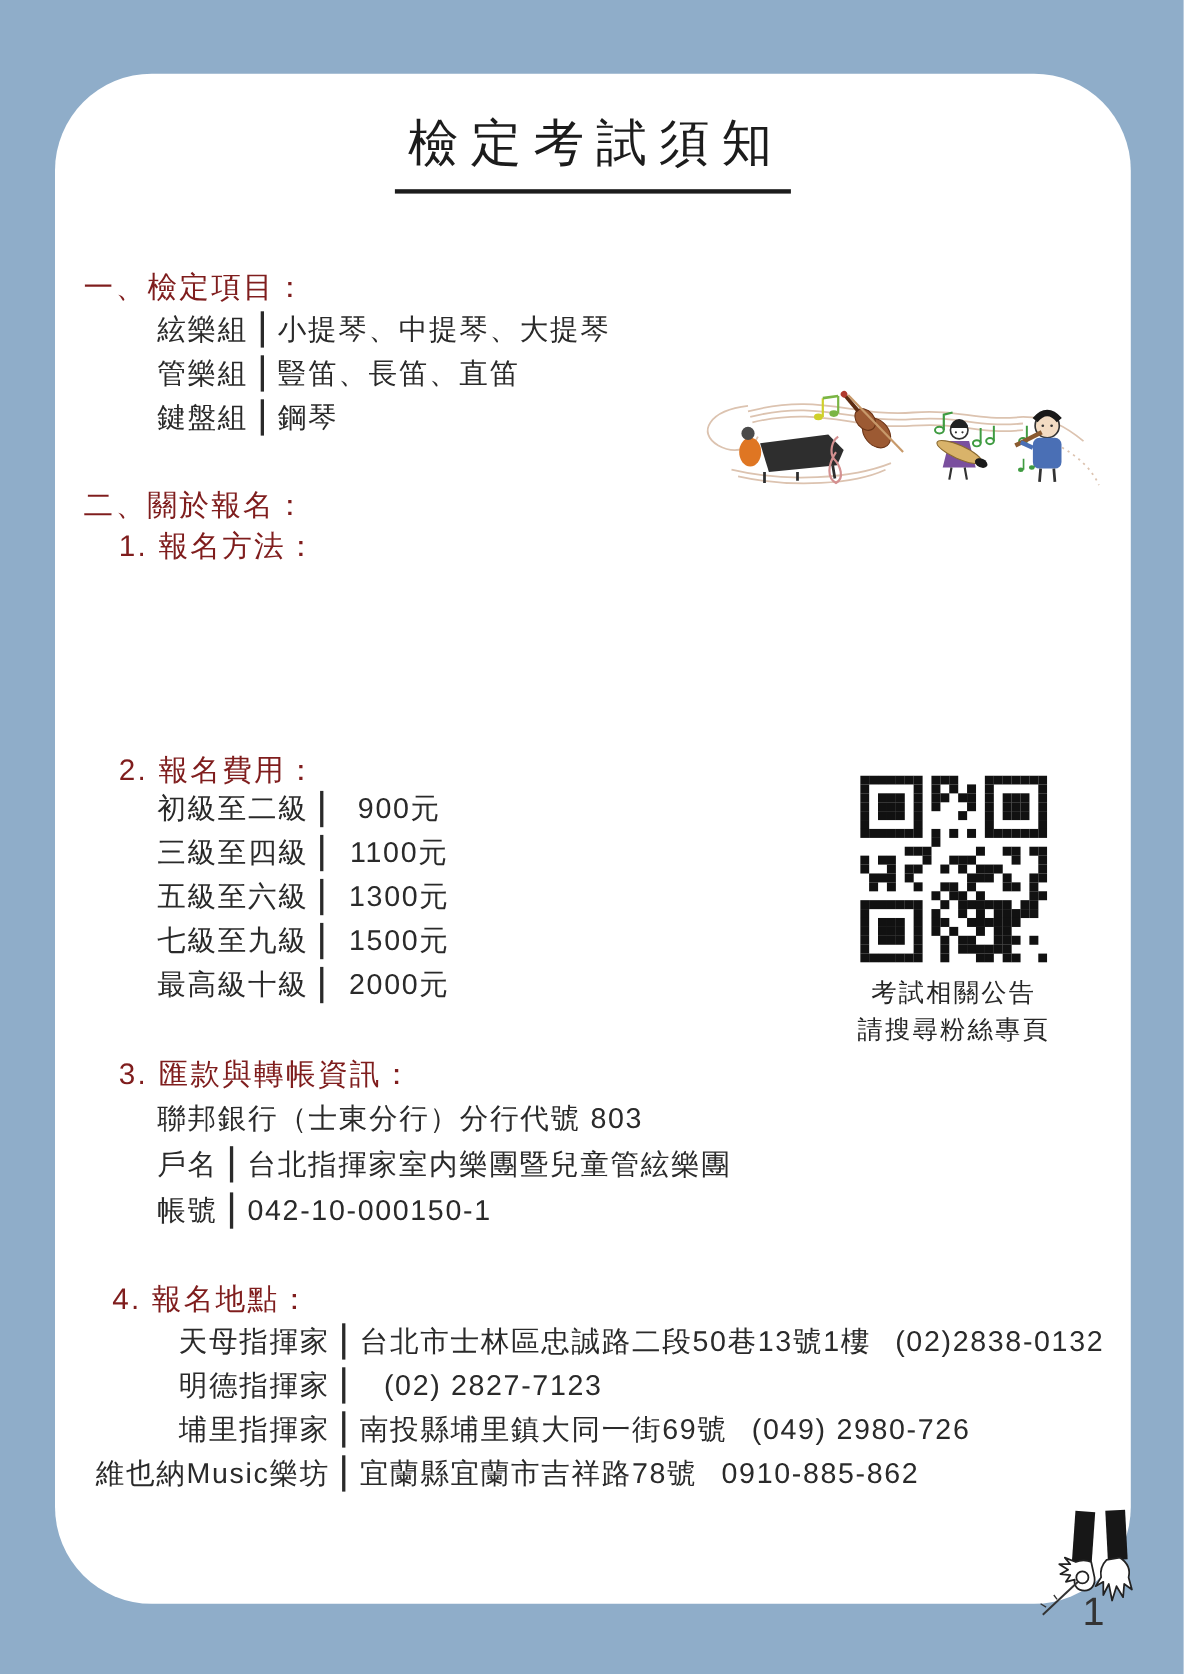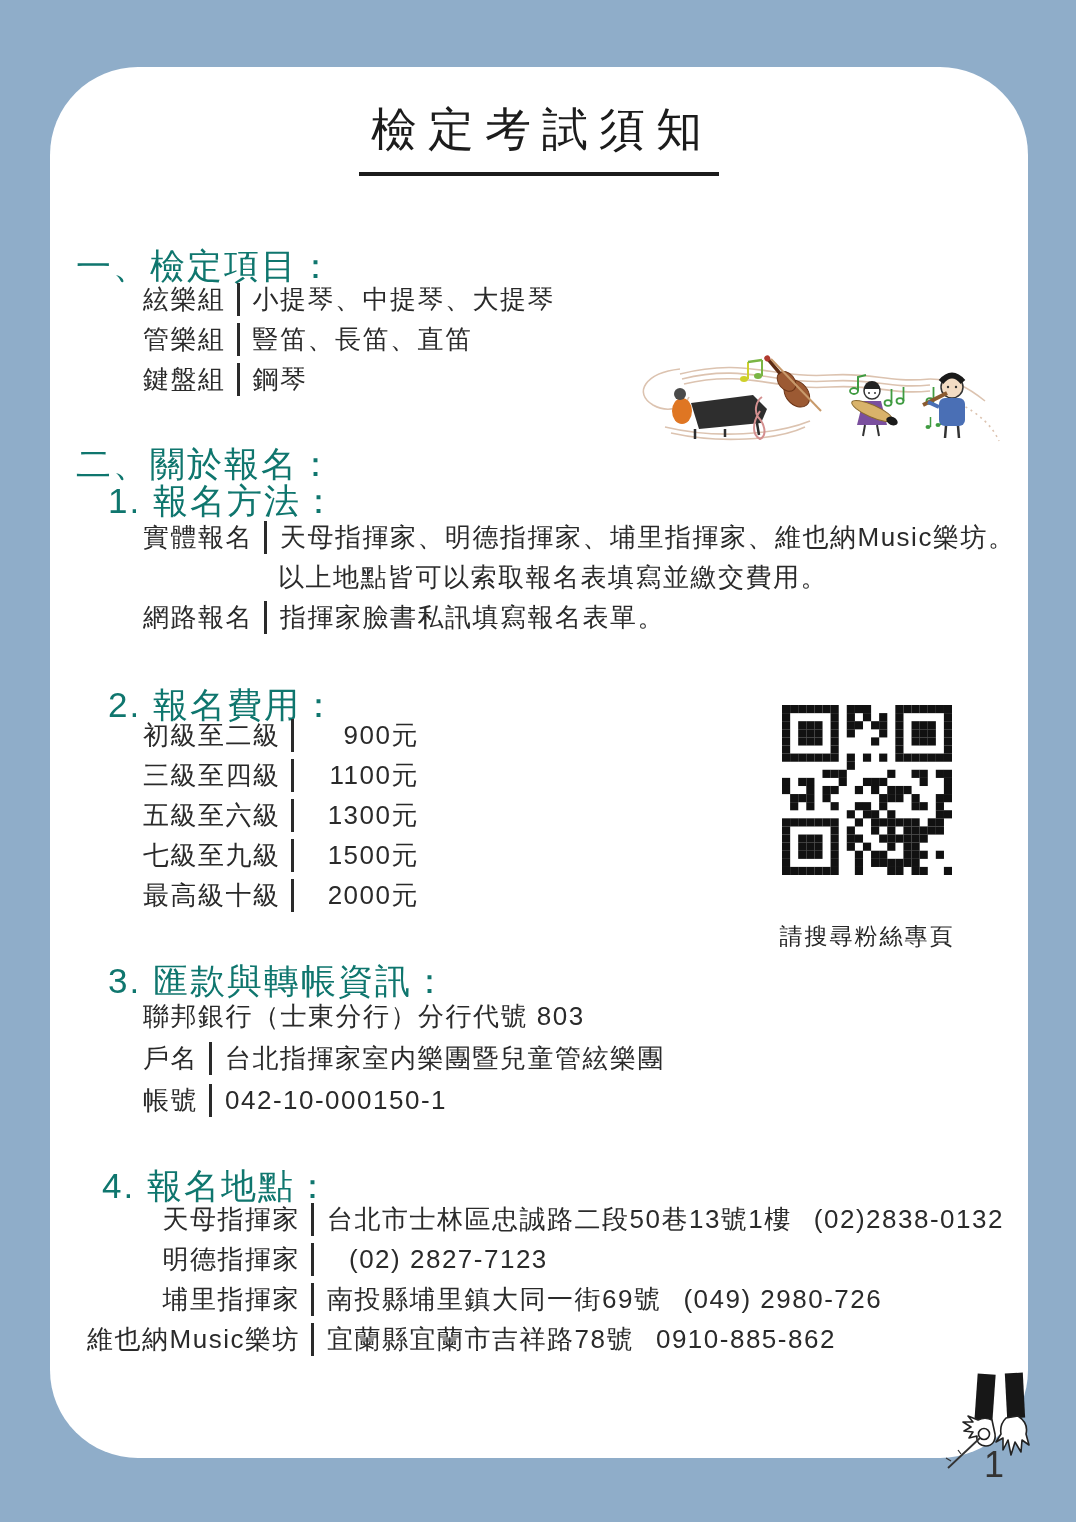--- a/index.html
+++ b/index.html
@@ -1,26 +1,26 @@
 <!DOCTYPE html>
 <html><head>
 <meta charset="utf-8">
 <style>
   html,body{margin:0;padding:0}
   body{width:1076px;height:1522px;background:#8fadc9;font-family:"Liberation Sans","DejaVu Sans",sans-serif;color:#2a2a2a}
   .page{position:relative;width:1076px;height:1522px;overflow:hidden}
   .card{position:absolute;left:50px;top:67px;width:978px;height:1391px;background:#ffffff;border-radius:88px}
   .title-wrap{position:absolute;left:0;right:0;top:36px;text-align:center}
   .title{display:inline-block;margin:0;font-size:46px;font-weight:400;line-height:1.15;letter-spacing:11px;color:#1c1c1c;padding:0 6px 16px 12px;border-bottom:4px solid #1c1c1c}
-  .heading{position:absolute;font-size:35px;letter-spacing:2px;white-space:nowrap;color:#0f766e}
+  .heading{position:absolute;font-size:27px;letter-spacing:2px;white-space:nowrap;color:#7f1d1d}
   .rows{position:absolute}
   .row{display:flex;align-items:center;height:40px;font-size:26px;letter-spacing:1.5px;white-space:nowrap}
   .vbar{flex:0 0 3px;height:33px;background:#2a2a2a;margin:0 13px 0 11px}
   .fee-lbl{display:inline-block;width:137px}
-  .fee-val{display:inline-block;width:112px;text-align:right}
+  .fee-val{display:inline-block;width:112px;text-align:center}
   .cont{padding-left:135px}
   .bank .row{height:42px}
   .loc-lbl{display:inline-block;width:240px;text-align:right}
   .loc-phone{margin-left:22px}
   .qr{position:absolute;left:732px;top:638px;width:170px;height:170px}
   .qr-cap{position:absolute;width:290px;left:672px;text-align:center;font-size:23px;letter-spacing:2px;color:#262626}
   .illus-music{position:absolute;left:575px;top:282px;width:380px;height:102px}
   .illus-hands{position:absolute;left:918px;top:1358px;width:120px;height:115px}
   .page-num{position:absolute;left:966px;top:1444px;width:56px;text-align:center;font-size:36px;color:#333}
 </style>
@@ -121,35 +121,20 @@
         <rect x="314" y="49" width="26" height="28" rx="6" fill="#4a6fb5"></rect>
         <path d="M321,77 L320,89 M333,77 L334,89" stroke="#333" stroke-width="2.5" fill="none"></path>
         <line x1="322" y1="44" x2="298" y2="56" stroke="#8a5a30" stroke-width="4"></line>
         <path d="M314,58 L303,53" stroke="#4a6fb5" stroke-width="4" fill="none"></path>
       </g>
     </svg>
 
     <div class="heading" style="left:26px;top:374px">二、關於報名：</div>
 
     <div class="heading" style="left:58px;top:411px">1. 報名方法：</div>
-    <div class="rows" style="left:93px;top:450px">
-      <div class="row">
-        <span>實體報名</span>
-        <span class="vbar"></span>
-        <span>天母指揮家、明德指揮家、埔里指揮家、維也納Music樂坊。</span>
-      </div>
-      <div class="row cont">
-        <span>以上地點皆可以索取報名表填寫並繳交費用。</span>
-      </div>
-      <div class="row">
-        <span>網路報名</span>
-        <span class="vbar"></span>
-        <span>指揮家臉書私訊填寫報名表單。</span>
-      </div>
-    </div>
 
     <div class="heading" style="left:58px;top:615px">2. 報名費用：</div>
     <div class="rows" style="left:93px;top:648px">
       <div class="row">
         <span class="fee-lbl">初級至二級</span>
         <span class="vbar"></span>
         <span class="fee-val">900元</span>
       </div>
       <div class="row">
         <span class="fee-lbl">三級至四級</span>
@@ -388,20 +373,21 @@
           <rect x="121.43" y="153.81" width="8.16" height="8.16"></rect>
           <rect x="129.52" y="153.81" width="8.16" height="8.16"></rect>
           <rect x="72.86" y="161.90" width="8.16" height="8.16"></rect>
           <rect x="105.24" y="161.90" width="8.16" height="8.16"></rect>
           <rect x="113.33" y="161.90" width="8.16" height="8.16"></rect>
           <rect x="129.52" y="161.90" width="8.16" height="8.16"></rect>
           <rect x="137.62" y="161.90" width="8.16" height="8.16"></rect>
           <rect x="161.90" y="161.90" width="8.16" height="8.16"></rect>
         </g>
       </svg>
+    <div class="qr-cap" style="top:820px">考試相關公告</div>
     <div class="qr-cap" style="top:854px">請搜尋粉絲專頁</div>
 
     <div class="heading" style="left:58px;top:891px">3. 匯款與轉帳資訊：</div>
     <div class="rows bank" style="left:93px;top:928px">
       <div class="row">
         <span>聯邦銀行（士東分行）分行代號 803</span>
       </div>
       <div class="row">
         <span>戶名</span>
         <span class="vbar"></span>

